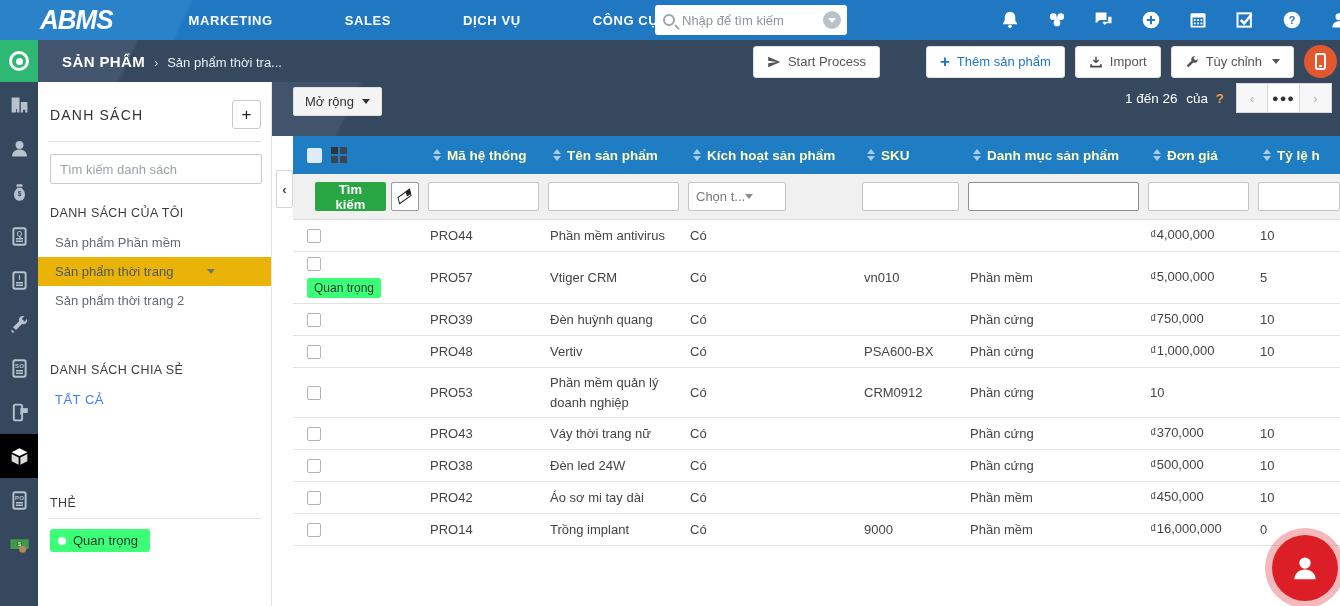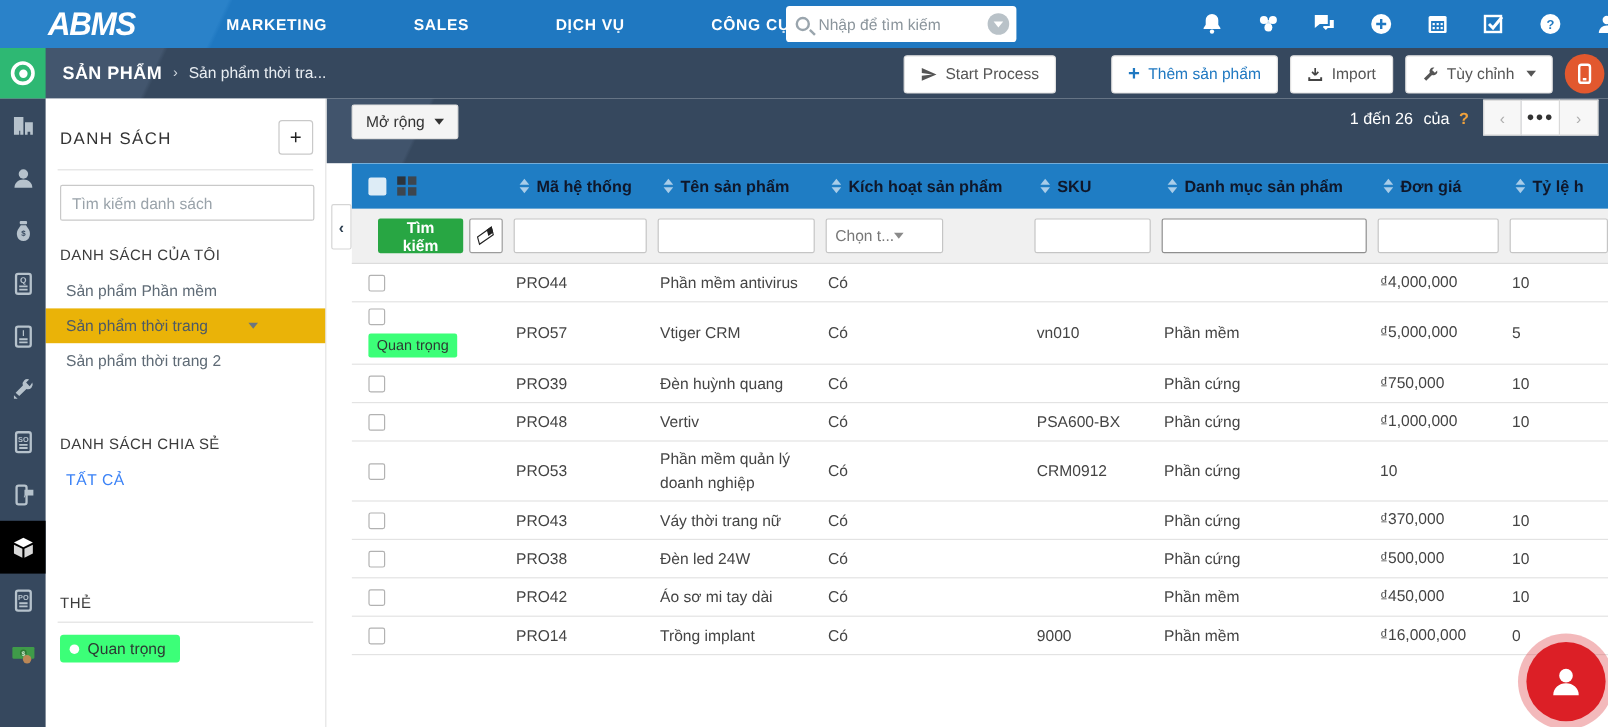--- a/index.html
+++ b/index.html
@@ -32,21 +32,21 @@
   .topicons .half { margin-right:-9px; }
 
   
   .subheader { position:absolute; left:0; top:40px; width:1340px; height:42px;
     background:linear-gradient(115deg,#43566e 0%,#43566e 10%,#36485e 10.3%,#36485e 100%); z-index:25;
     display:flex; align-items:center; }
   .modsquare { width:38px; height:42px; background:#2eb873; display:flex; align-items:center; justify-content:center; flex:none; }
   .modsquare .bull { width:20px; height:20px; border:3px solid #fff; border-radius:50%;
     display:flex; align-items:center; justify-content:center; }
   .modsquare .bull::after { content:""; width:7px; height:7px; background:#fff; border-radius:50%; }
-  .crumb { margin-left:14px; display:flex; align-items:flex-start; gap:9px; color:#fff; }
+  .crumb { margin-left:24px; display:flex; align-items:flex-end; gap:9px; color:#fff; }
   .crumb .module { font-size:15px; font-weight:bold; letter-spacing:.4px; }
   .crumb .sep { font-size:12px; color:#cfd6dd; }
   .crumb .leaf { font-size:13px; color:#e8edf2; }
   .hbtns { position:absolute; right:0; top:5px; display:flex; align-items:center; }
   .wbtn { height:32px; background:#fff; border:1px solid #e0e0e0; border-radius:3px; display:flex;
     align-items:center; gap:7px; padding:0 13px; font-size:13px; color:#555; cursor:pointer; white-space:nowrap; }
   .wbtn svg { width:14px; height:14px; display:block; }
   .wbtn .plus { color:#1f78c1; font-size:17px; font-weight:bold; line-height:1; }
   .wbtn.add { color:#1f78c1; }
   .wbtn .caret { width:0; height:0; border-left:4px solid transparent; border-right:4px solid transparent;
@@ -104,21 +104,21 @@
   .pgbtn + .pgbtn { border-left:none; }
   .pgbtn.more { color:#333; font-weight:bold; letter-spacing:1px; background:#fff; font-size:11px; }
   .collapsetab { position:absolute; left:4px; top:88px; width:17px; height:38px; background:#fff;
     border:1px solid #d5d5d5; border-radius:2px; display:flex; align-items:center; justify-content:center;
     font-size:13px; font-weight:bold; color:#2c3e50; cursor:pointer; z-index:5; }
 
   
   .tablewrap { position:absolute; left:21px; top:54px; width:1047px; height:470px; overflow:hidden; background:#fff; }
   .trow { display:grid; grid-template-columns:135px 120px 140px 174px 106px 180px 110px 82px; }
   .thead { background:#1f7dc4; height:38px; }
-  .thead .hc { display:flex; align-items:center; gap:6px; padding-left:5px; color:#0f172a; font-size:13.5px;
+  .thead .hc { display:flex; align-items:center; gap:6px; padding-left:5px; color:#fef9c3; font-size:13.5px;
     font-weight:bold; white-space:nowrap; overflow:hidden; cursor:pointer; }
   .sort { display:inline-flex; flex-direction:column; gap:2px; flex:none; }
   .sort i { width:0; height:0; border-left:4px solid transparent; border-right:4px solid transparent; }
   .sort .up { border-bottom:5px solid #a9cde9; }
   .sort .dn { border-top:5px solid #a9cde9; }
   .hc-first { display:flex; align-items:center; gap:9px; padding-left:14px; }
   .hcheck { width:15px; height:15px; background:rgba(255,255,255,.85); border-radius:2px; cursor:pointer; }
   .gridico { display:grid; grid-template-columns:7px 7px; grid-template-rows:7px 7px; gap:2px; cursor:pointer; }
   .gridico span { background:#3d464f; }
   .gridico span:first-child { background:#2c343c; }

